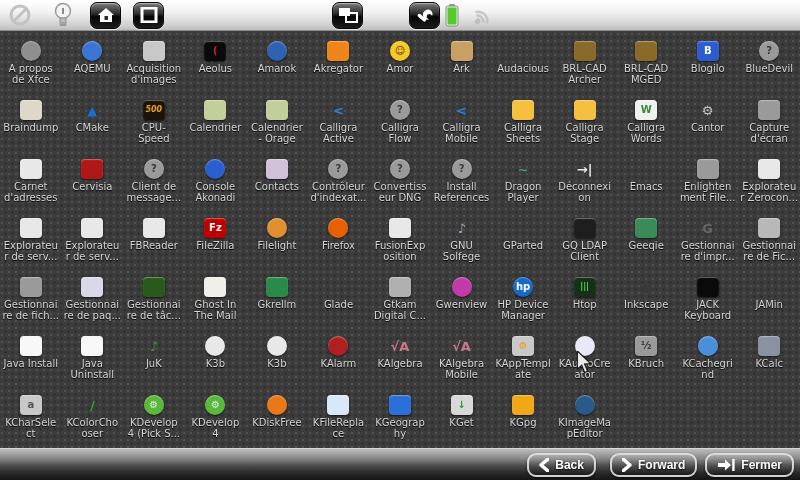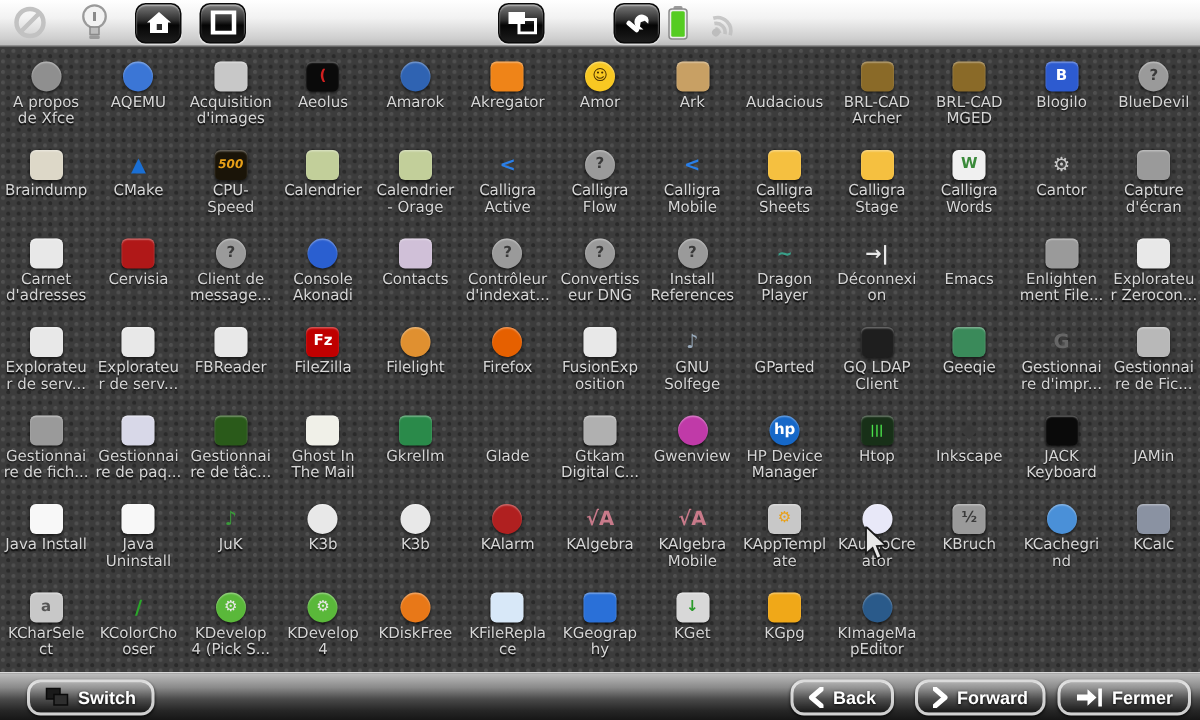--- a/index.html
+++ b/index.html
@@ -704,27 +704,20 @@
     <div class="cell">
       <div class="ic">
         <span class="sh c" style="background: rgb(42, 90, 138); color: rgb(122, 200, 90);"></span>
       </div>
       <div class="lb">KImageMa
 pEditor</div>
     </div>
   </div>
 
 <div class="bottombar">
-  <button class="bbtn" style="margin-left:18px;">
-    <svg width="16" height="13" viewBox="0 0 16 13">
-        <rect x="1" y="1" width="9" height="7" fill="#1a1a1a" stroke="#0a0a0a"></rect>
-        <rect x="6" y="5" width="9" height="7" fill="#2e2e2e" stroke="#0a0a0a"></rect>
-      </svg>
-    <span>Switch</span>
-  </button>
   <span class="spacer"></span>
   <button class="bbtn" style="margin-right:14px;">
     <svg width="10" height="14" viewBox="0 0 10 14">
         <path d="M9 1 L2 7 L9 13" fill="none" stroke="#ffffff" stroke-width="3.4" stroke-linecap="round" stroke-linejoin="round"></path>
       </svg>
     <span>Back</span>
   </button>
   <button class="bbtn" style="margin-right:8px;">
     <svg width="10" height="14" viewBox="0 0 10 14">
         <path d="M1 1 L8 7 L1 13" fill="none" stroke="#ffffff" stroke-width="3.4" stroke-linecap="round" stroke-linejoin="round"></path>

